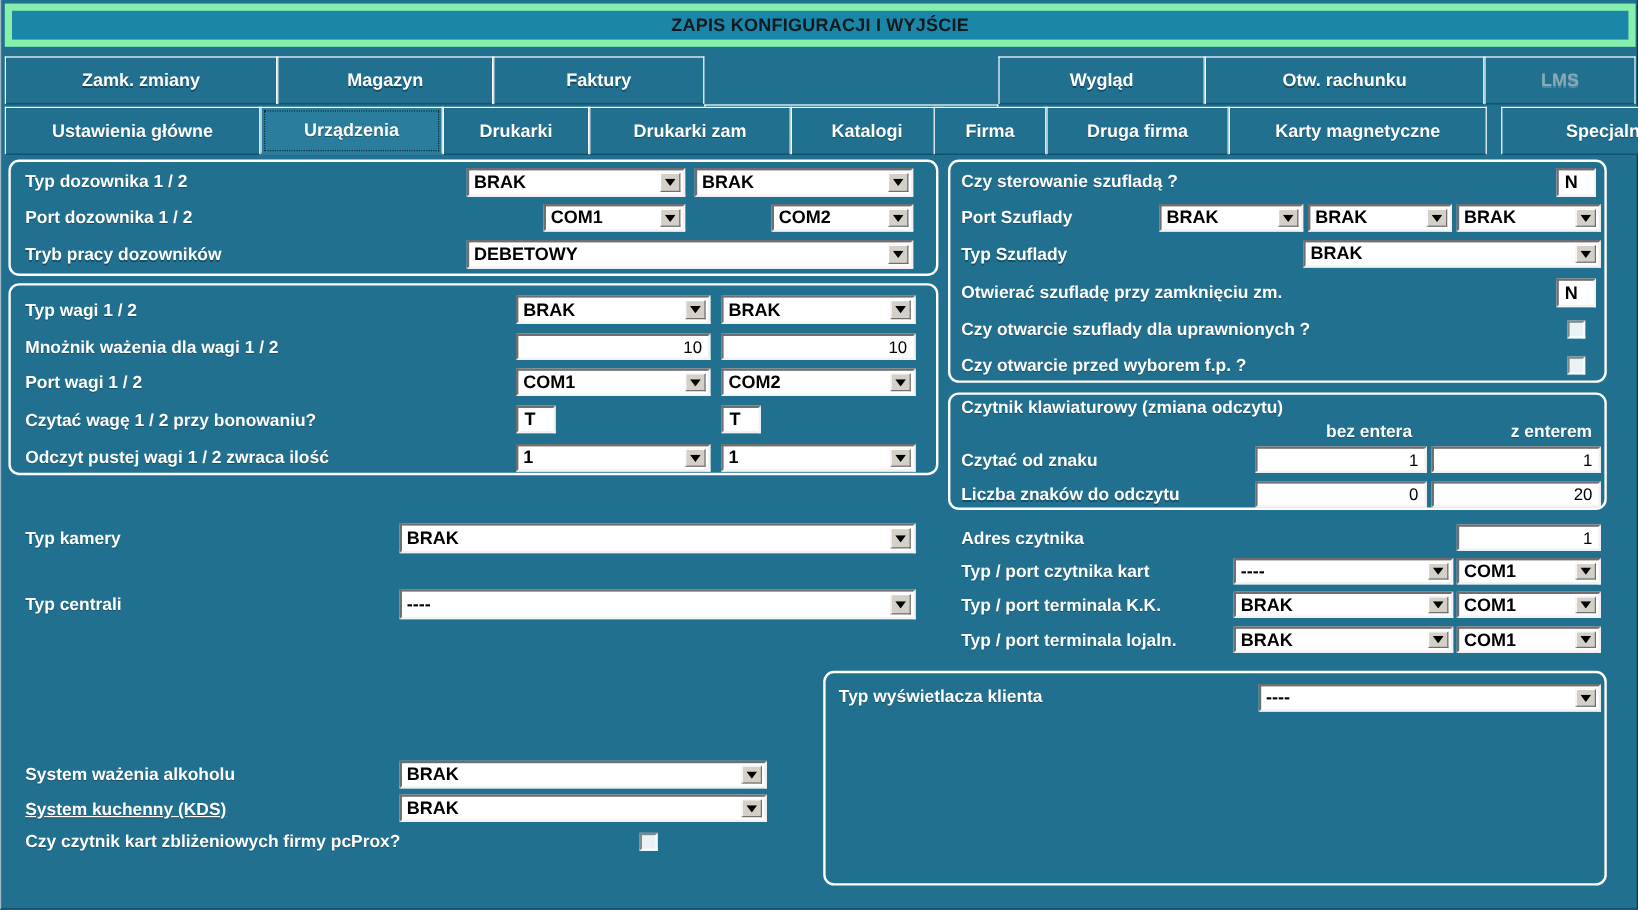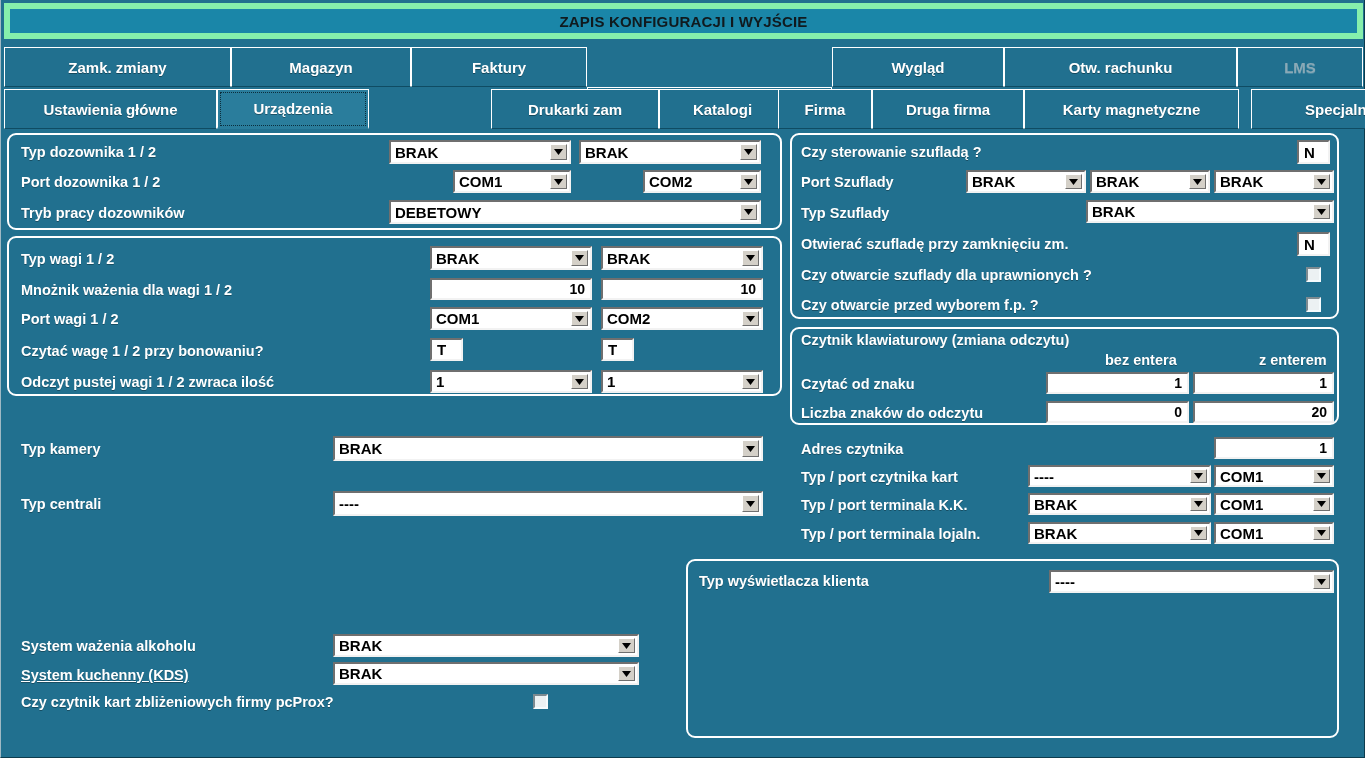--- a/index.html
+++ b/index.html
@@ -104,21 +104,21 @@
     border-left: 1px solid #ffffff;
     border-right: 1px solid #6f6f6f;
     border-bottom: 1px solid #6f6f6f;
     display: flex; align-items: center; justify-content: center;
   }
   .combo .arrow svg { display: block; }
   .txtfield .val {
     flex: 1 1 auto;
     padding-right: 5px;
     text-align: right;
-    font-size: 14px; color: #000; font-weight: bold;
+    font-size: 14px; color: #000; font-weight: normal;
   }
   .tfbox .val {
     flex: 1 1 auto;
     padding-left: 5px;
     text-align: left;
     font-size: 15px; color: #000; font-weight: bold;
   }
 
   .checkbox {
     position: absolute;
@@ -163,20 +163,23 @@
       </div>
   </div>
 
   <div class="tabrow row2">
     <div class="tab" style="left:0px;width:213px;">
         <span>Ustawienia główne</span>
       </div>
     <div class="tab active" style="left:213px;width:152px;">
         <span>Urządzenia</span>
       </div>
+    <div class="tab" style="left:365px;width:122px;">
+        <span>Drukarki</span>
+      </div>
     <div class="tab" style="left:487px;width:168px;">
         <span>Drukarki zam</span>
       </div>
     <div class="tab" style="left:655px;width:127px;">
         <span>Katalogi</span>
       </div>
     <div class="tab" style="left:774px;width:94px;">
         <span>Firma</span>
       </div>
     <div class="tab" style="left:868px;width:152px;">

